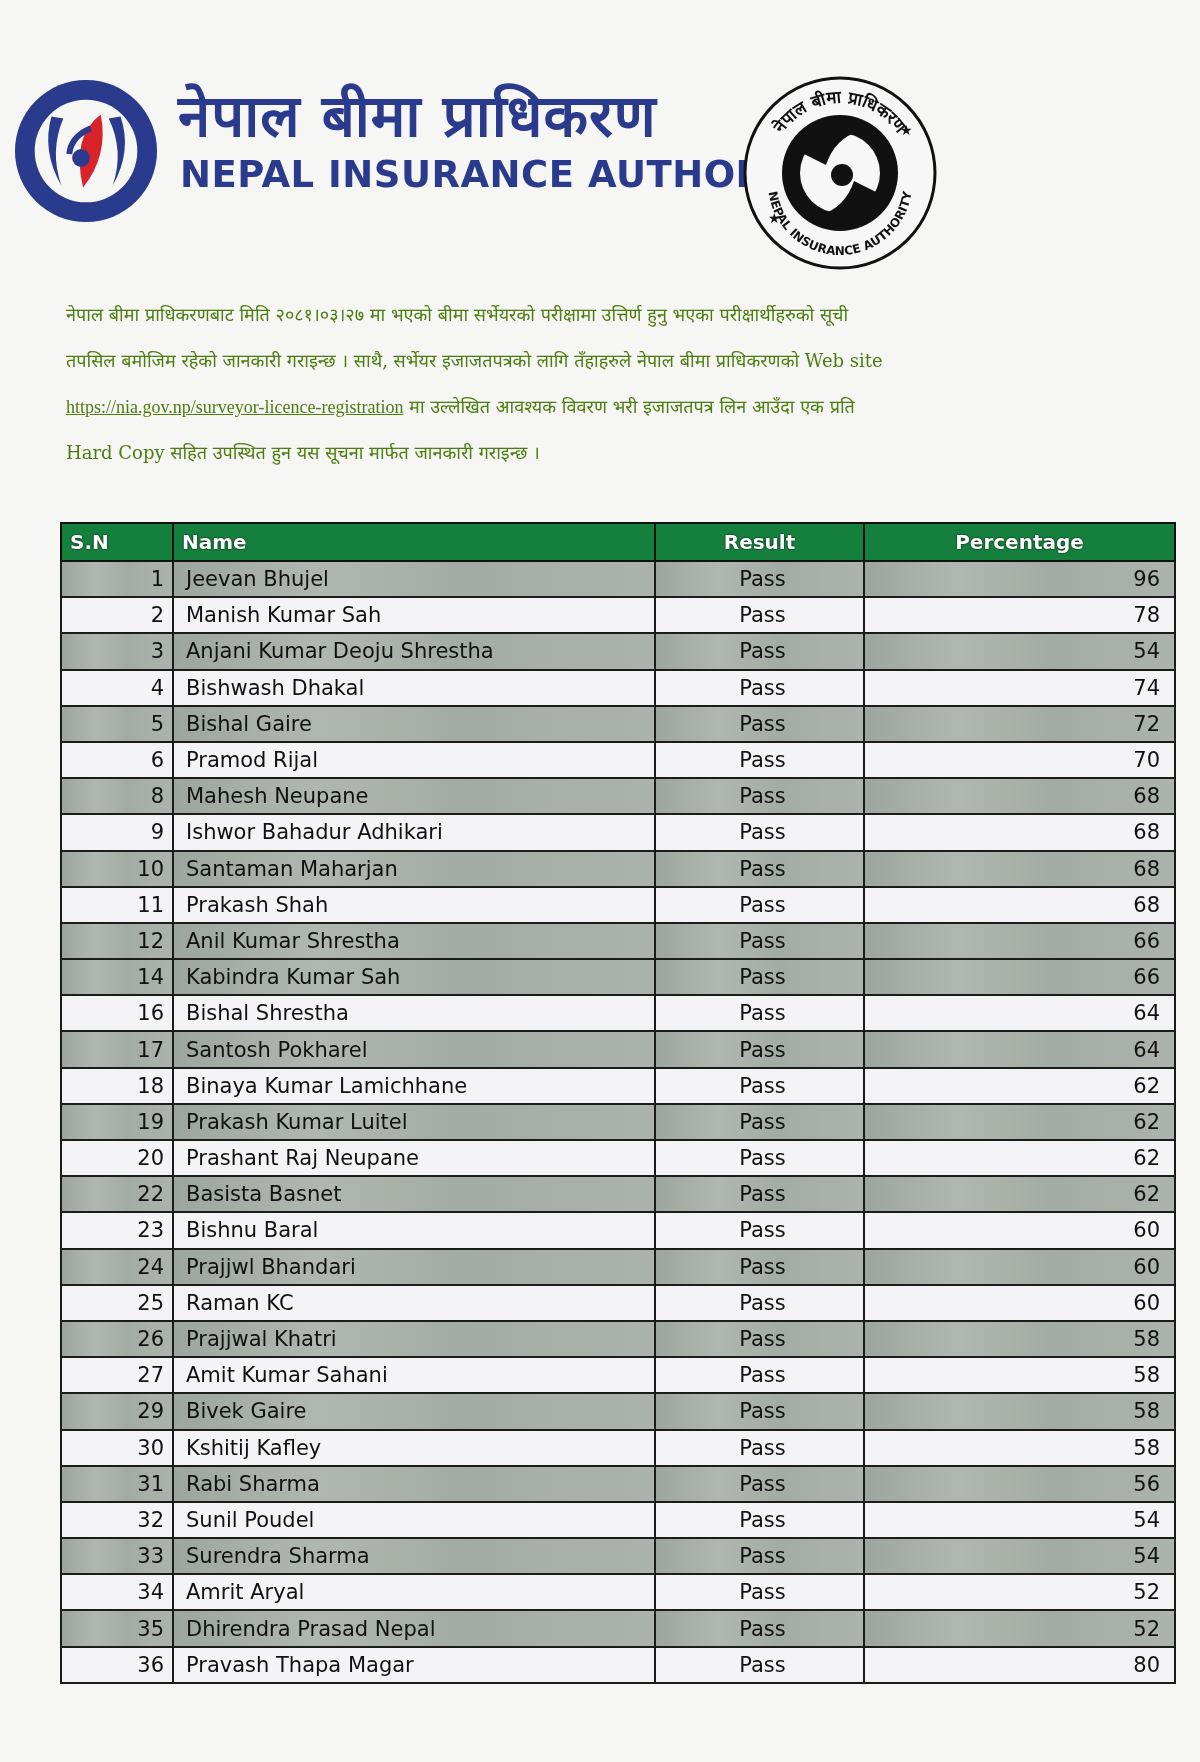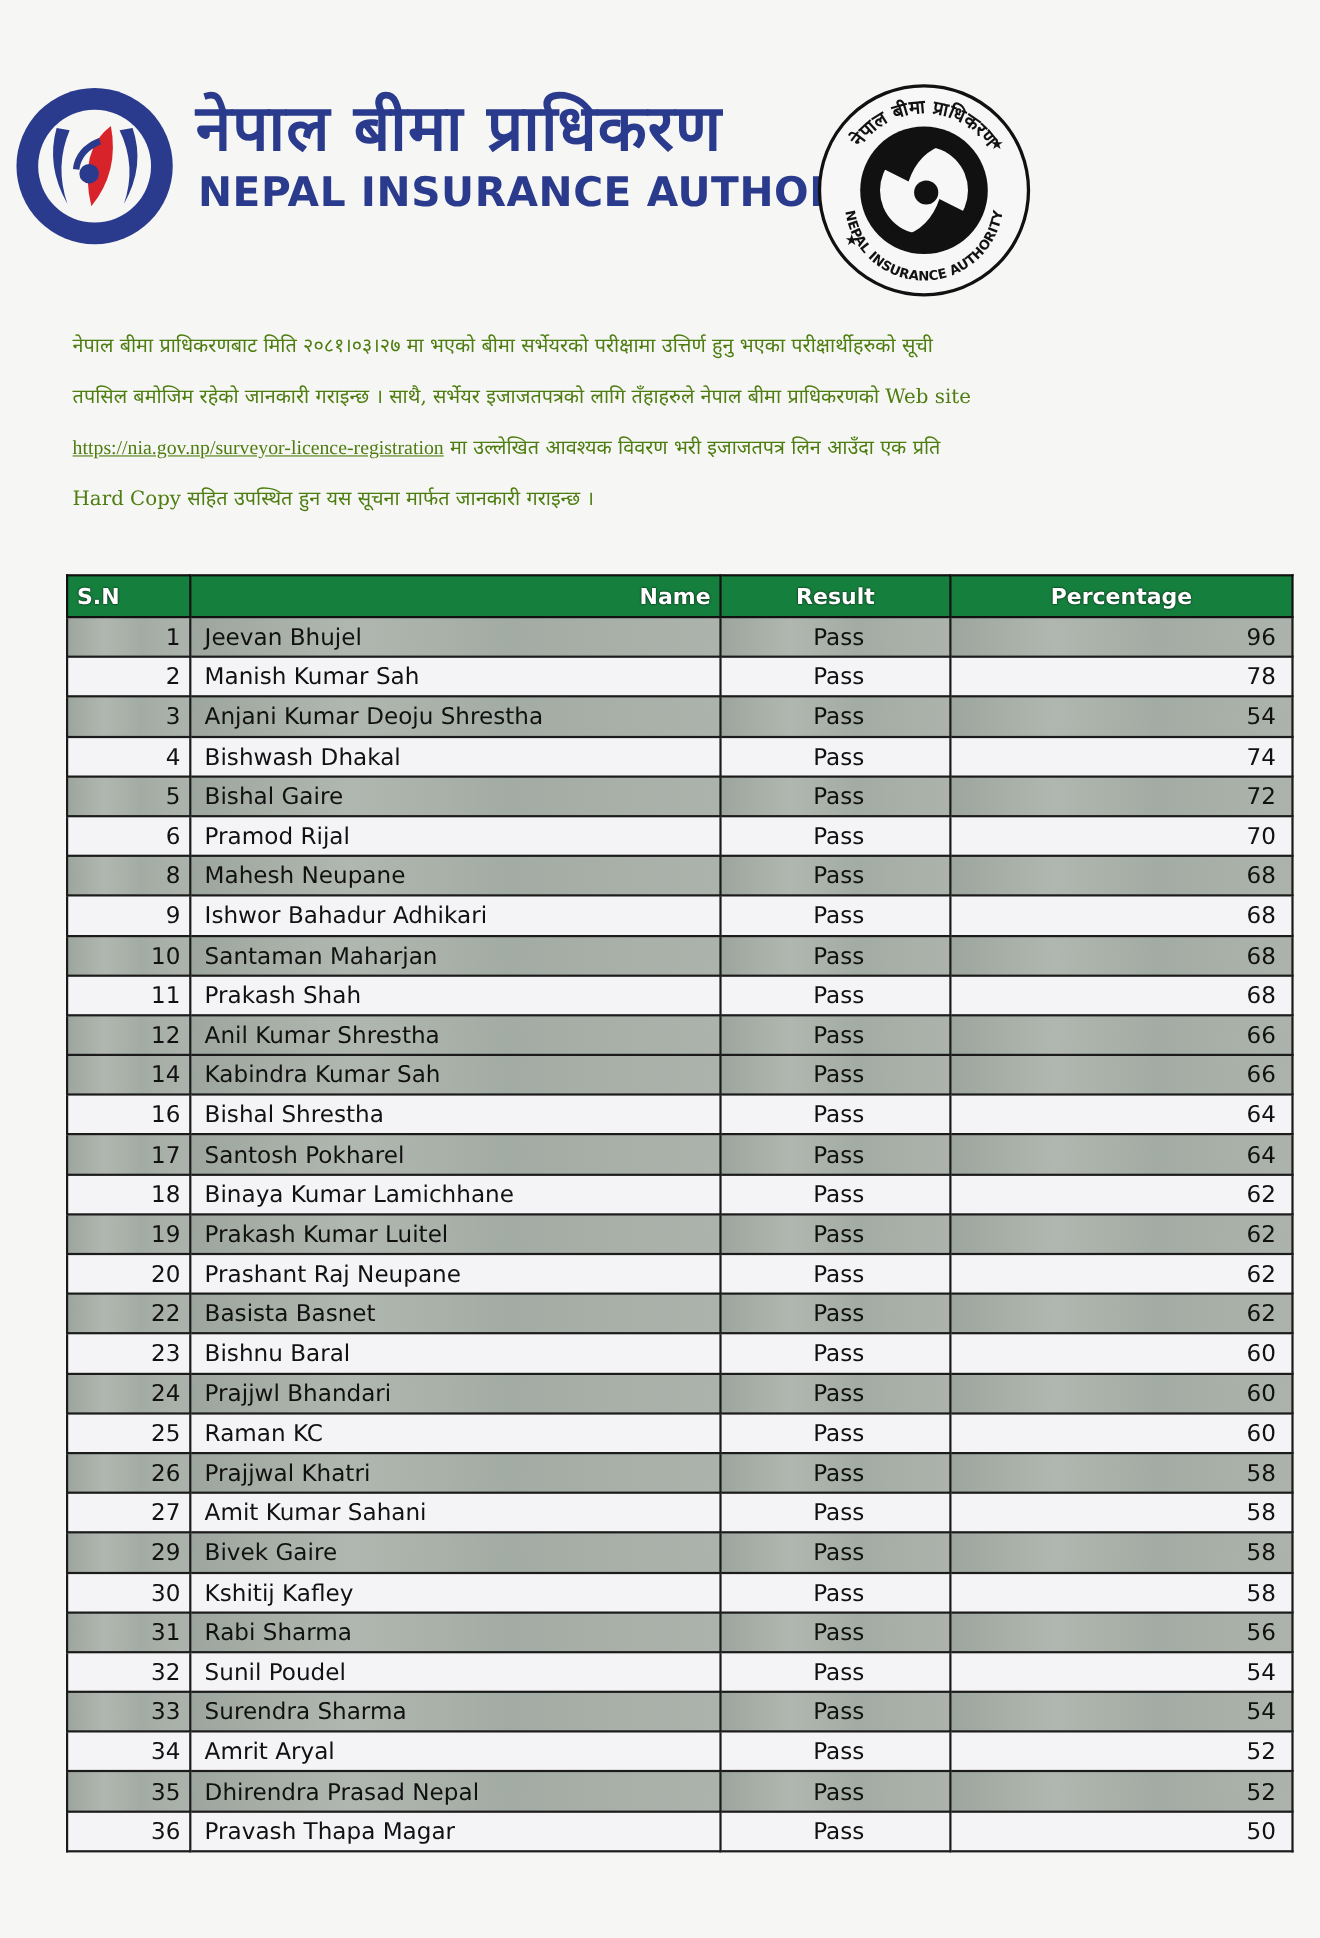--- a/index.html
+++ b/index.html
@@ -44,21 +44,21 @@
   }
   table.results tr.shaded td {
     background: linear-gradient(90deg, #9da69e 0%, #b0b7b0 30%, #a3aca4 60%, #acb3ac 100%);
   }
   table.results tr.plain td { background: #f4f3f6; }
   td.sn { text-align: right; width: 94px; }
   td.name { text-align: left; width: 460px; padding-left: 12px !important; }
   td.result { text-align: center; width: 185px; padding-left: 14px !important; }
   td.pct { text-align: right; padding-right: 14px !important; }
   th.h-sn { text-align: left; width: 94px; }
-  th.h-name { text-align: right; }
+  th.h-name { text-align: left; }
   th.h-result { text-align: center; }
   th.h-pct { text-align: center; margin-left: 43px; }
 </style>
 </head>
 <body>
 
 <div class="letterhead">
   <svg class="logo" viewBox="0 0 150 150">
     <circle cx="75" cy="75" r="72" fill="#2a3a8c"></circle>
     <circle cx="75" cy="75" r="52" fill="#f6f6f4"></circle>
@@ -288,16 +288,16 @@
       <tr class="shaded">
         <td class="sn">35</td>
         <td class="name">Dhirendra  Prasad  Nepal</td>
         <td class="result">Pass</td>
         <td class="pct">52</td>
       </tr>
       <tr class="plain">
         <td class="sn">36</td>
         <td class="name">Pravash Thapa Magar</td>
         <td class="result">Pass</td>
-        <td class="pct">50</td>
+        <td class="pct">80</td>
       </tr>
     </tbody>
 </table>
 
 </body></html>

